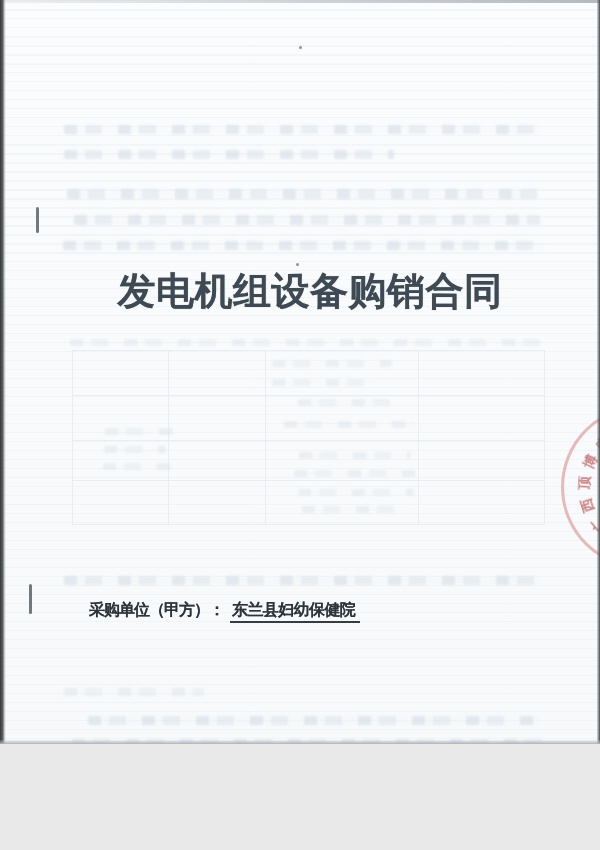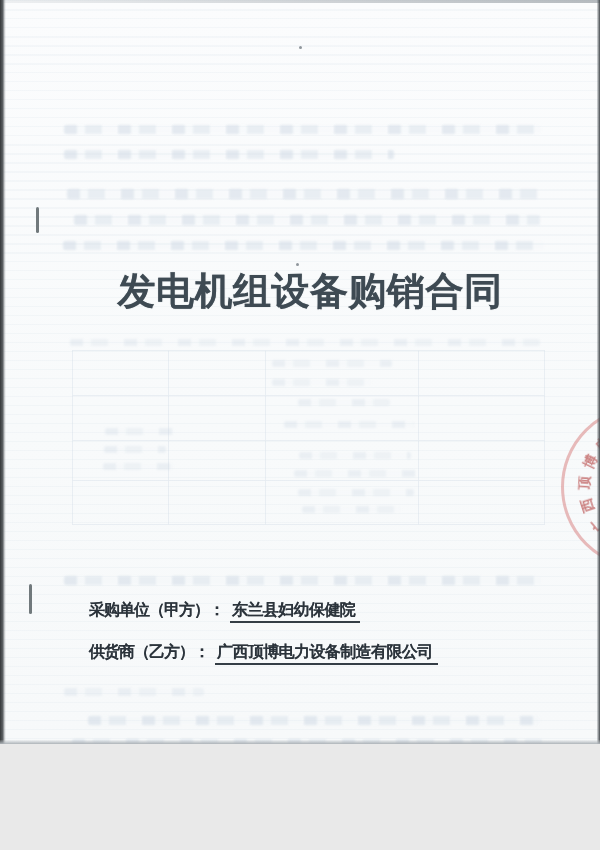--- a/index.html
+++ b/index.html
@@ -123,23 +123,20 @@
   <div class="thin-line" style="top:786px;background:rgba(165,202,202,0.35);"></div>
   <div class="thin-line" style="top:828px;background:rgba(170,205,205,0.40);"></div>
   <div class="thin-line" style="top:838px;background:rgba(168,176,182,0.45);"></div>
 
   <h1 class="title">发电机组设备购销合同</h1>
 
   <div class="party-block">
     <div class="party-line">
       <span class="party-label">采购单位（甲方）：</span><span class="party-value">东兰县妇幼保健院</span>
     </div>
-    <div class="party-line">
-      <span class="party-label">供货商（乙方）：</span><span class="party-value">广西顶博电力设备制造有限公司</span>
-    </div>
   </div>
 
   <div class="seal">
     <div class="seal-ring"></div>
     <span class="seal-char sc0">广</span>
     <span class="seal-char sc1">西</span>
     <span class="seal-char sc2">顶</span>
     <span class="seal-char sc3">博</span>
     <span class="seal-char sc4">电</span>
   </div>

